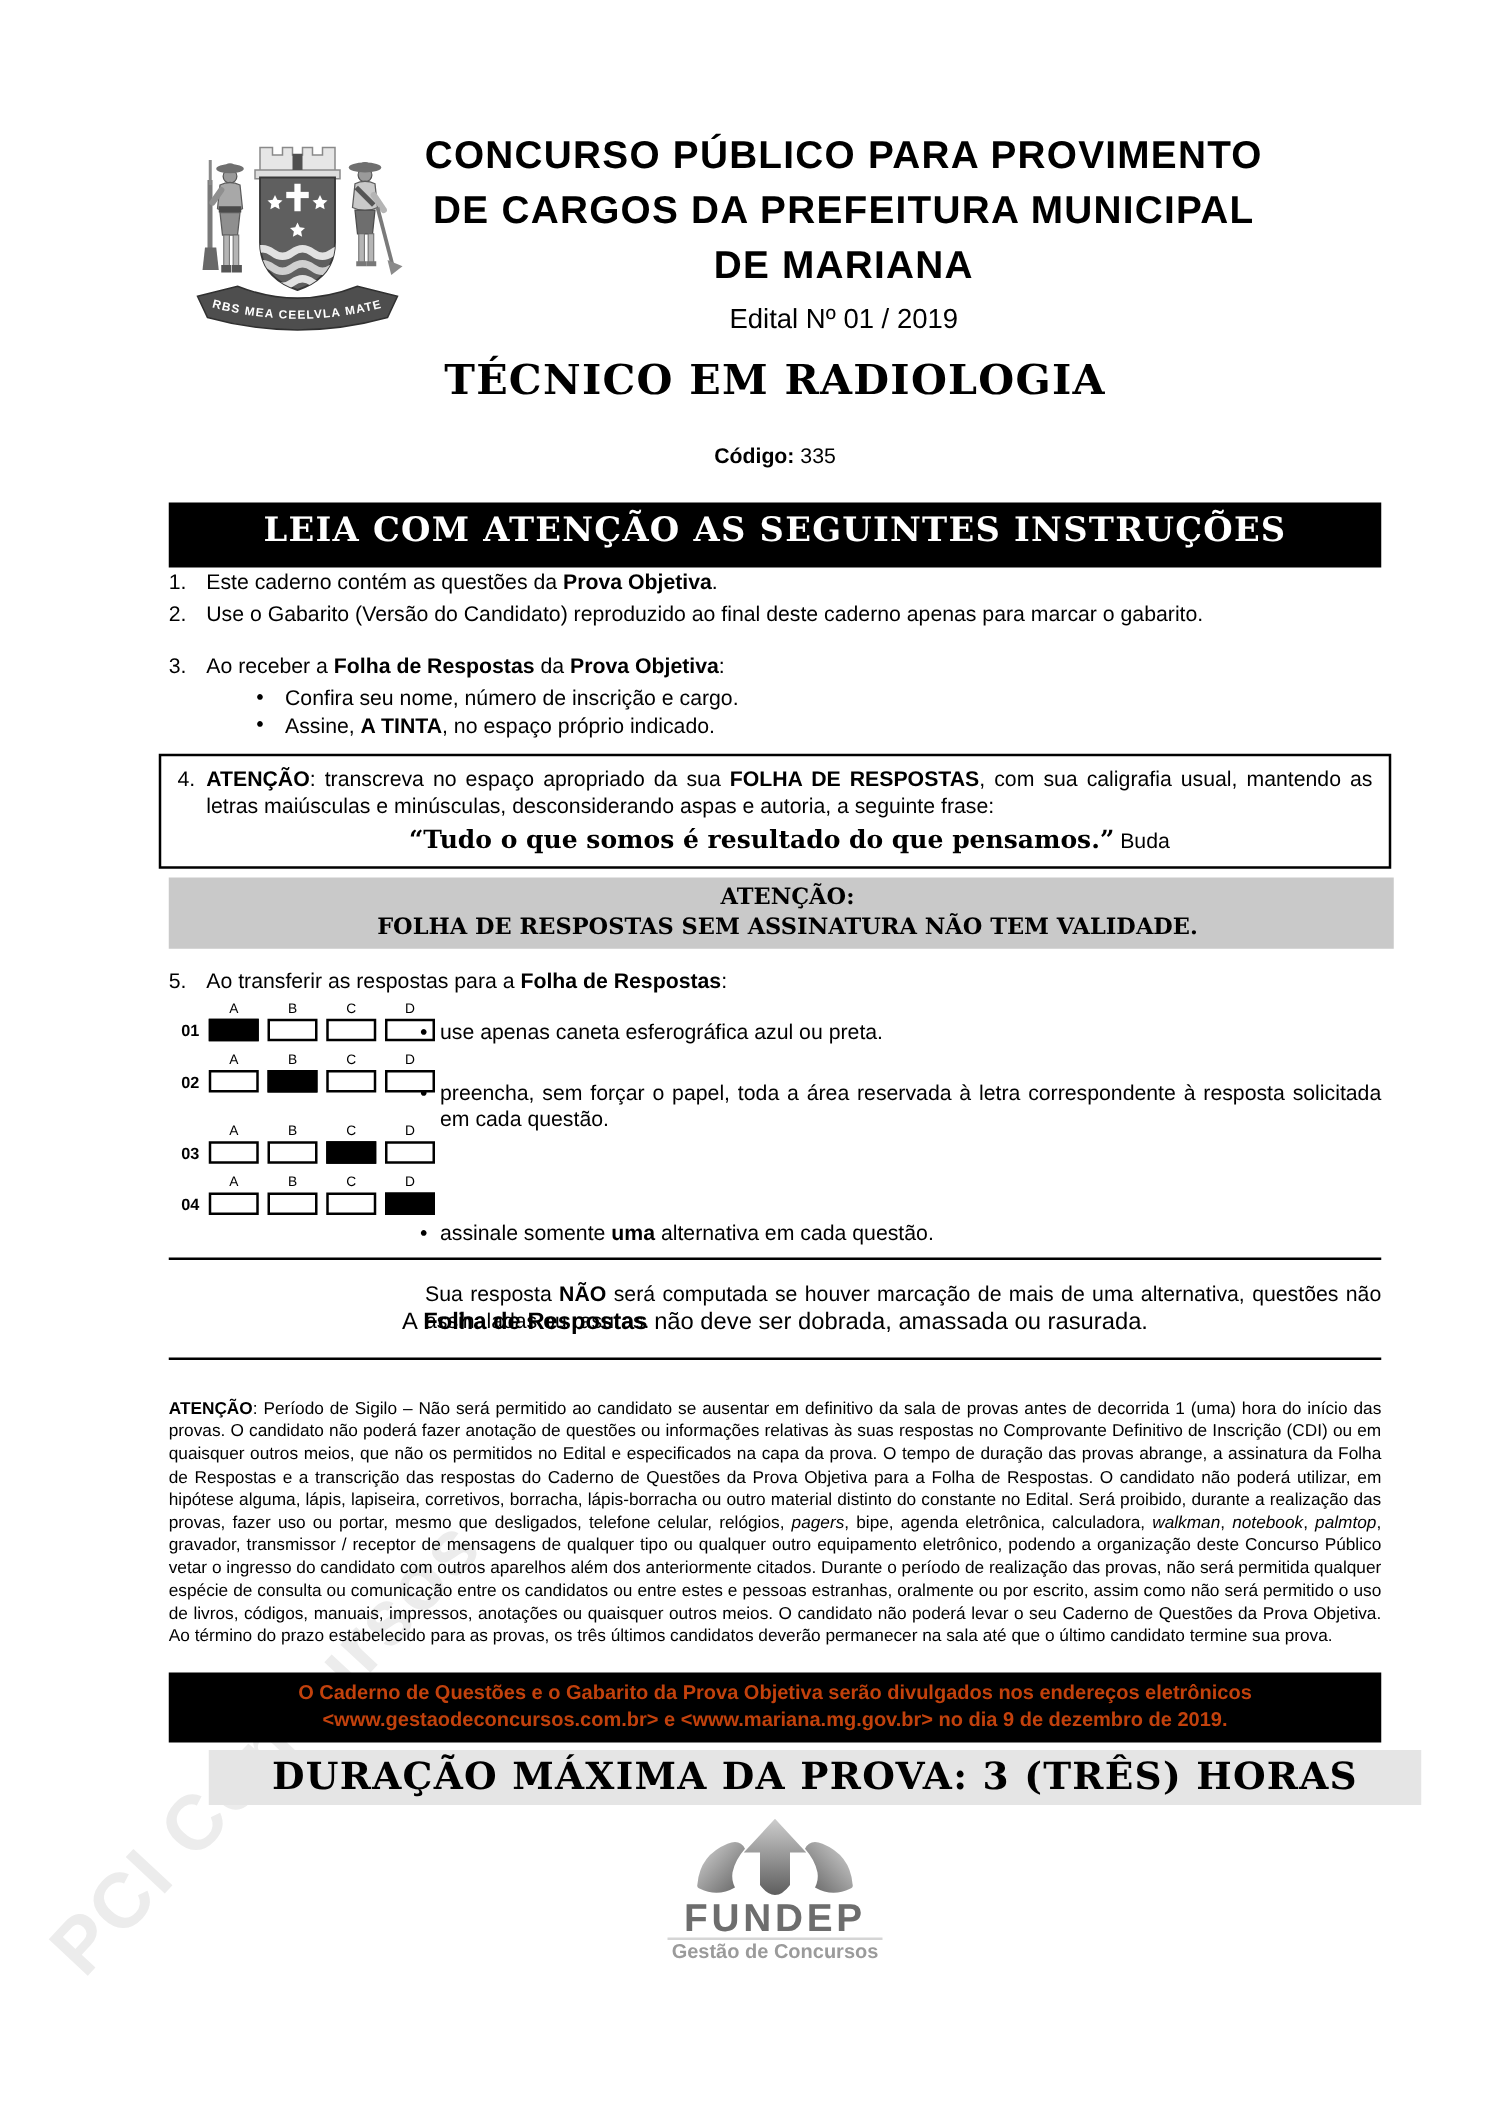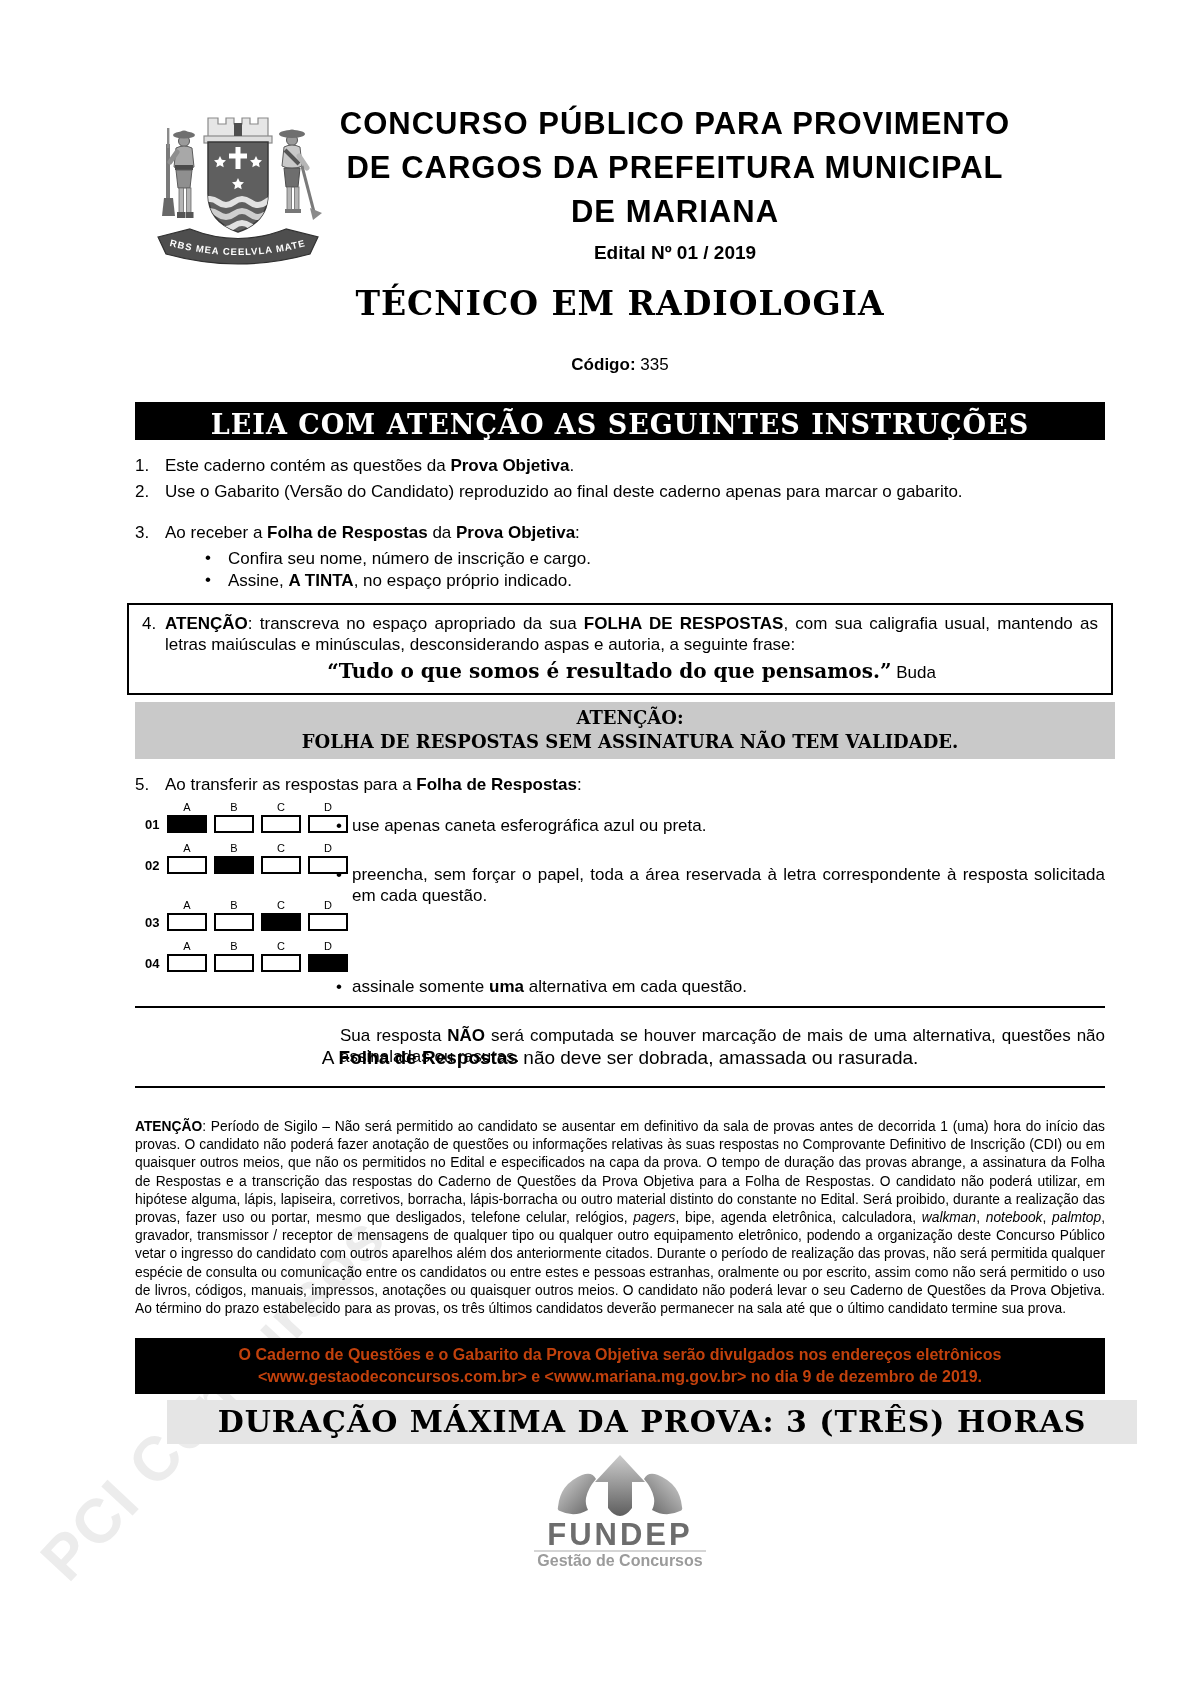--- a/index.html
+++ b/index.html
@@ -4,26 +4,26 @@
 <title>Caderno de Prova</title>
 <style>
   html,body{margin:0;padding:0;background:#fff;}
   .page{position:relative;width:1191px;height:1684px;background:#fff;overflow:hidden;
         font-family:"Liberation Sans",sans-serif;color:#000;}
   .abs{position:absolute;}
   .content-col{left:135px;width:970px;}
   
   .head-text{left:245px;top:102px;width:860px;text-align:center;}
   .head-line{font-weight:bold;font-size:31px;line-height:44px;letter-spacing:1px;}
-  .edital{font-weight:bold;font-size:19px;margin-top:8px;}
+  .edital{font-weight:normal;font-size:22px;margin-top:8px;}
   
   .serifhead{font-family:"DejaVu Serif","Liberation Serif",serif;font-weight:bold;}
   .exam-title{top:284px;text-align:center;font-size:33px;letter-spacing:1px;}
   .code-line{top:355px;text-align:center;font-size:17px;}
-  .black-bar{top:402px;height:38px;background:#000;color:#fff;text-align:center;
+  .black-bar{top:402px;height:52px;background:#000;color:#fff;text-align:center;
              font-size:27px;line-height:46px;letter-spacing:1px;}
   
   .li{font-size:17px;line-height:20px;padding-left:30px;}
   .li .num{position:absolute;left:0;top:0;}
   .justify{text-align:justify;}
   .sub{padding-left:93px;font-size:17px;line-height:20px;}
   .sub .dot{position:absolute;left:70px;top:-1px;}
   b,.b{font-weight:bold;}
   .i{font-style:italic;}
   

